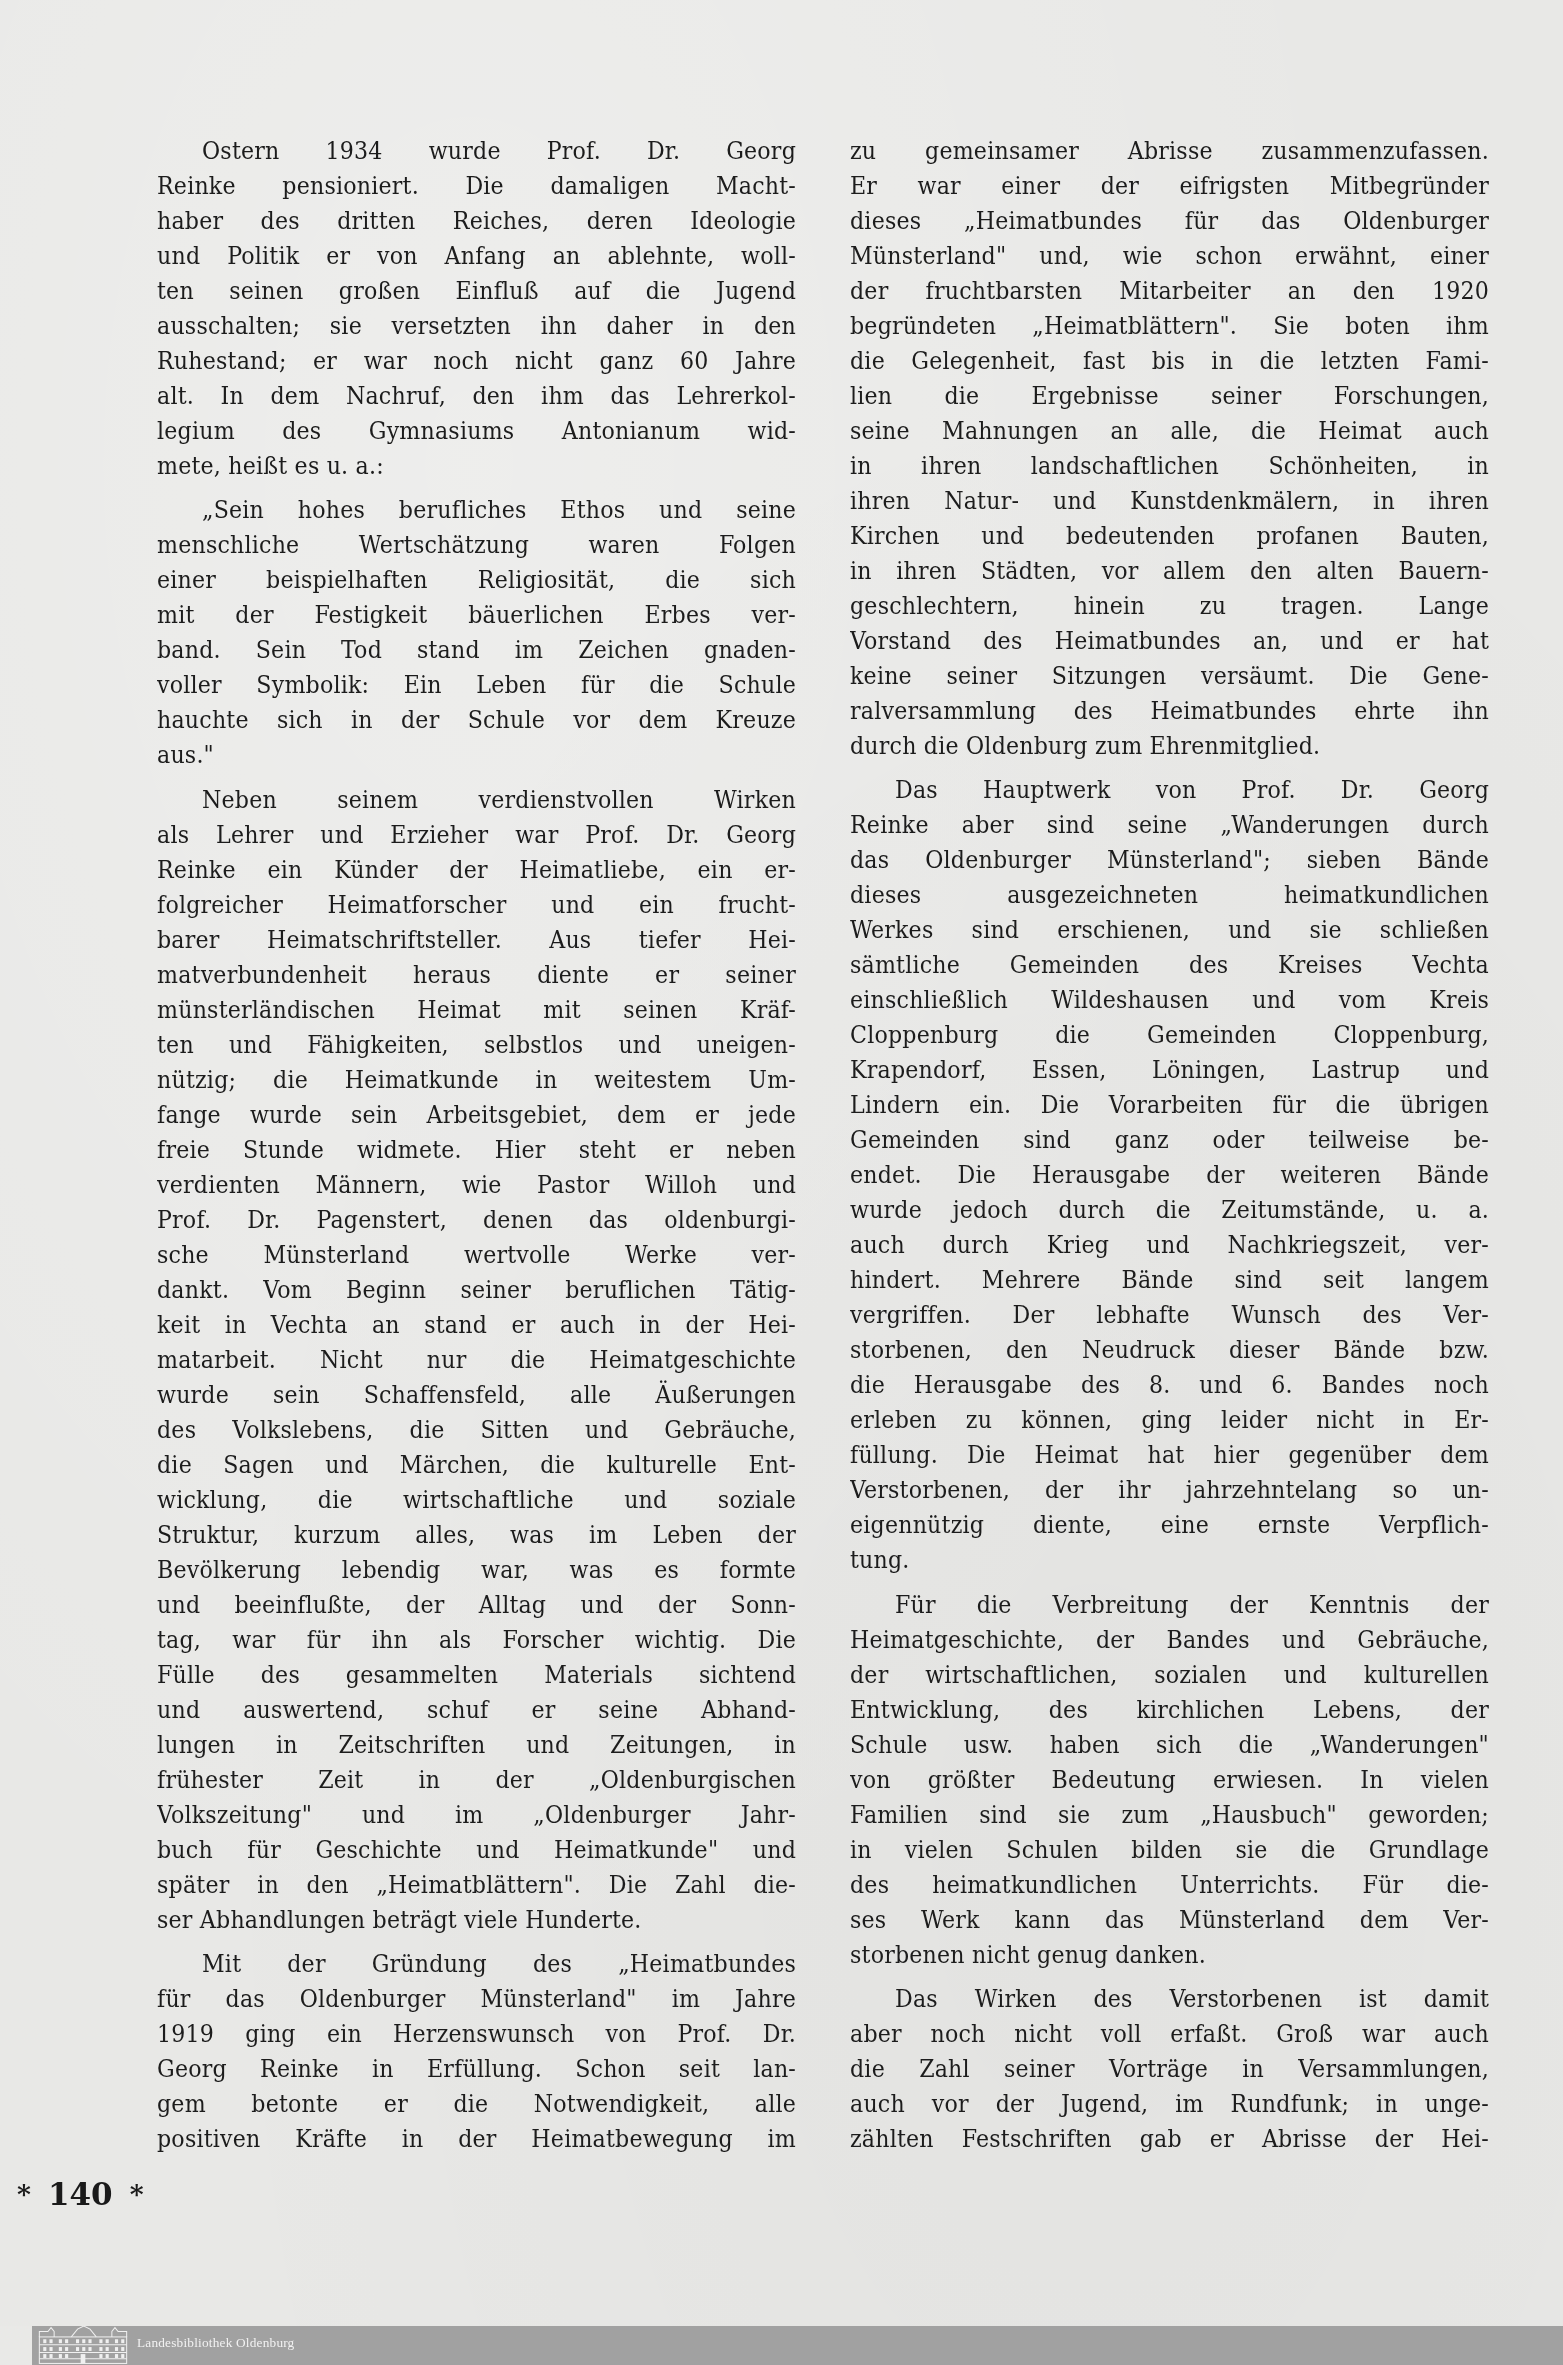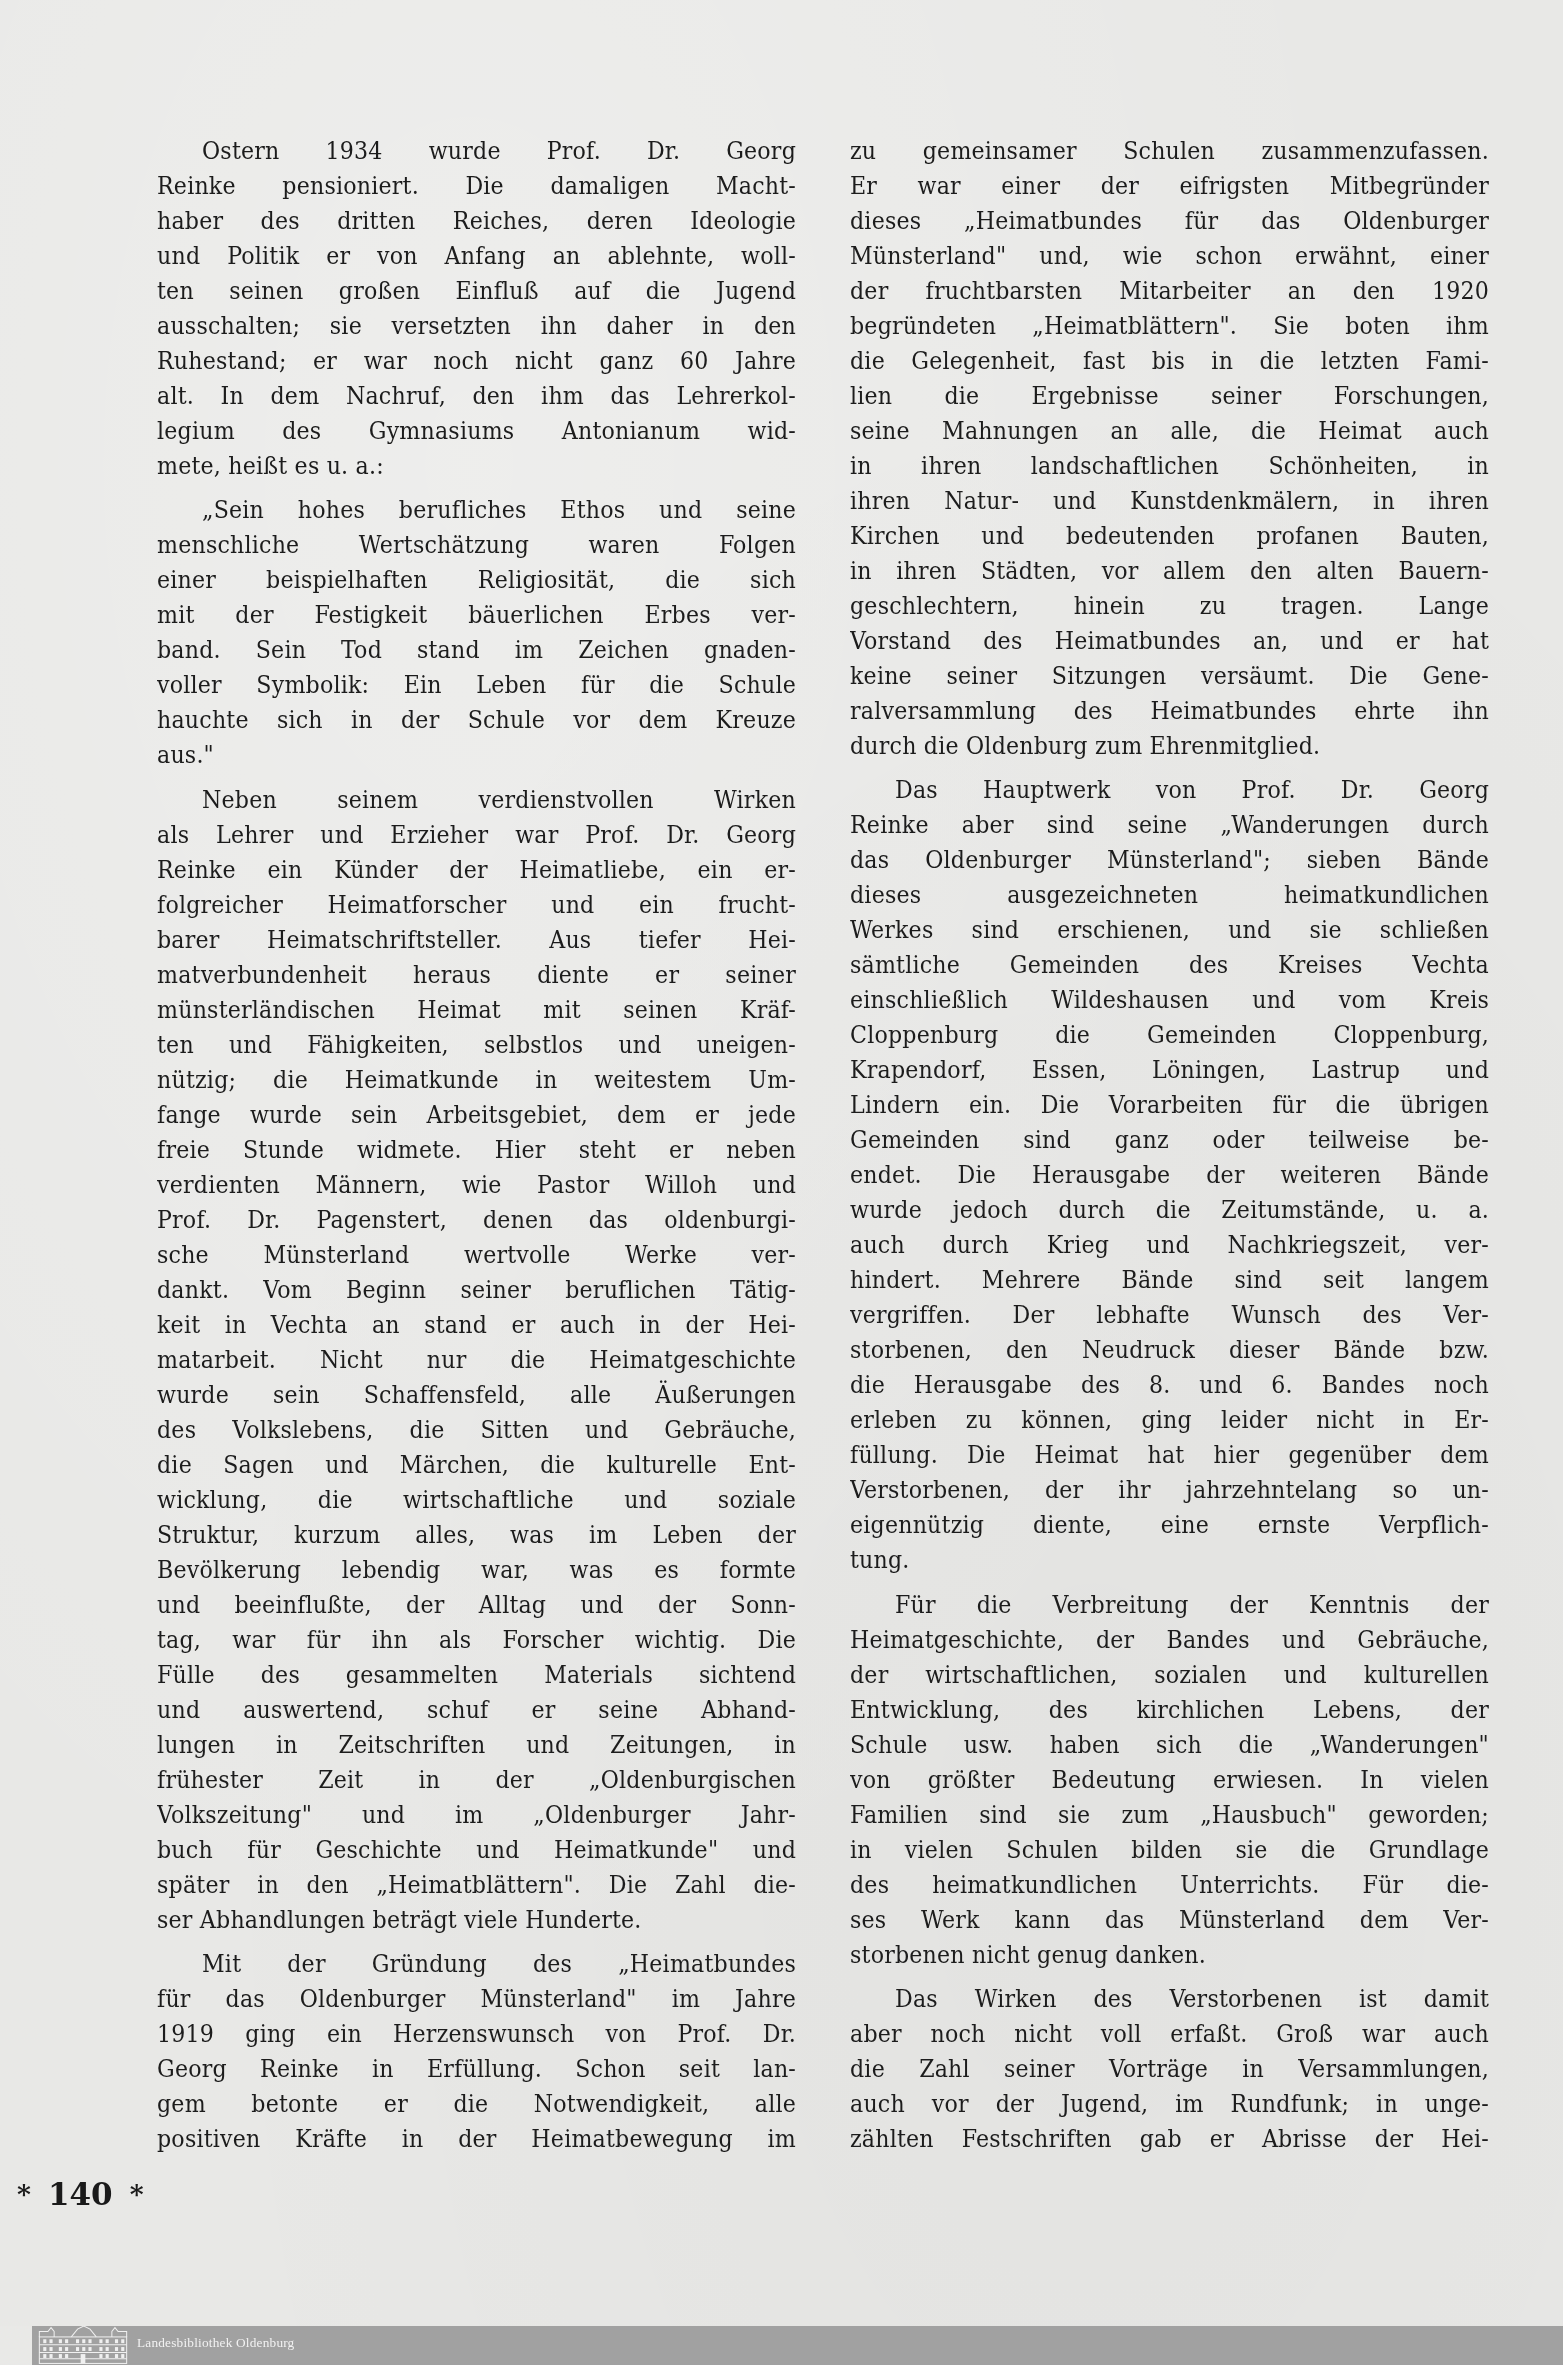--- a/index.html
+++ b/index.html
@@ -164,21 +164,21 @@
         <span class="line indent">Mit der Gründung des „Heimatbundes</span>
         <span class="line">für das Oldenburger Münsterland" im Jahre</span>
         <span class="line">1919 ging ein Herzenswunsch von Prof. Dr.</span>
         <span class="line">Georg Reinke in Erfüllung. Schon seit lan-</span>
         <span class="line">gem betonte er die Notwendigkeit, alle</span>
         <span class="line">positiven Kräfte in der Heimatbewegung im</span>
       </div>
     </div>
   <div class="column col-right" id="col-right">
       <div>
-        <span class="line">zu gemeinsamer Schulen zusammenzufassen.</span>
+        <span class="line">zu gemeinsamer Abrisse zusammenzufassen.</span>
         <span class="line">Er war einer der eifrigsten Mitbegründer</span>
         <span class="line">dieses „Heimatbundes für das Oldenburger</span>
         <span class="line">Münsterland" und, wie schon erwähnt, einer</span>
         <span class="line">der fruchtbarsten Mitarbeiter an den 1920</span>
         <span class="line">begründeten „Heimatblättern". Sie boten ihm</span>
         <span class="line">die Gelegenheit, fast bis in die letzten Fami-</span>
         <span class="line">lien die Ergebnisse seiner Forschungen,</span>
         <span class="line">seine Mahnungen an alle, die Heimat auch</span>
         <span class="line">in ihren landschaftlichen Schönheiten, in</span>
         <span class="line">ihren Natur- und Kunstdenkmälern, in ihren</span>

